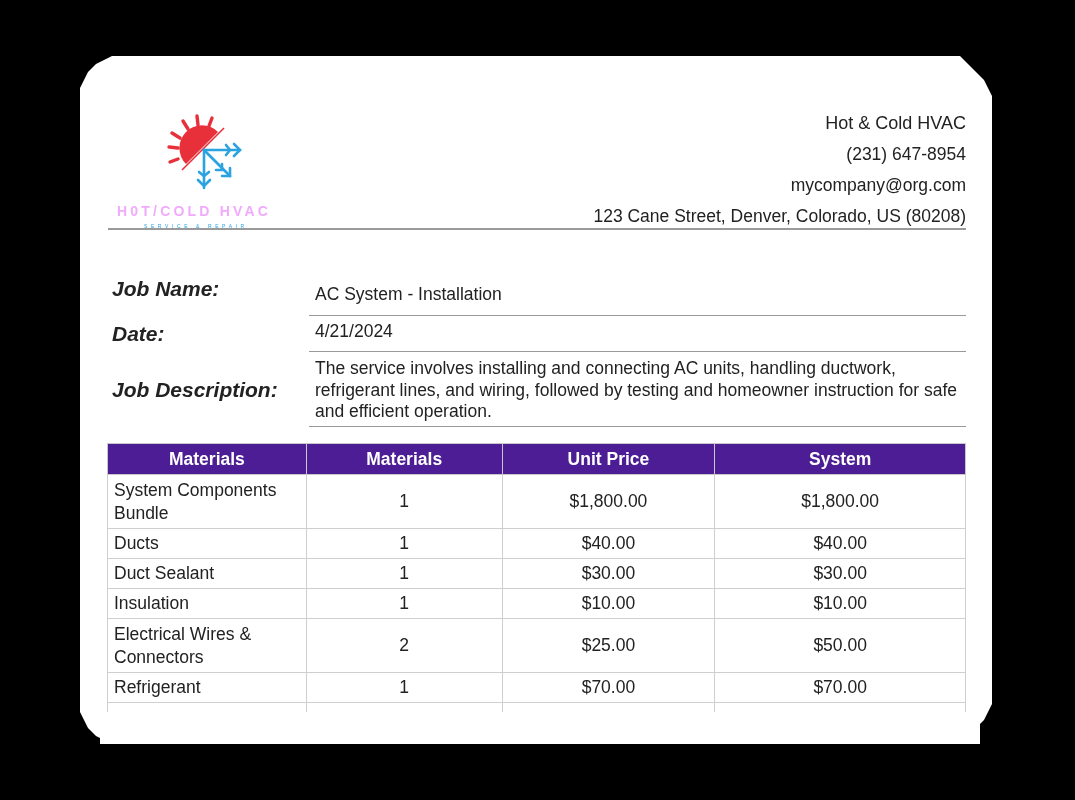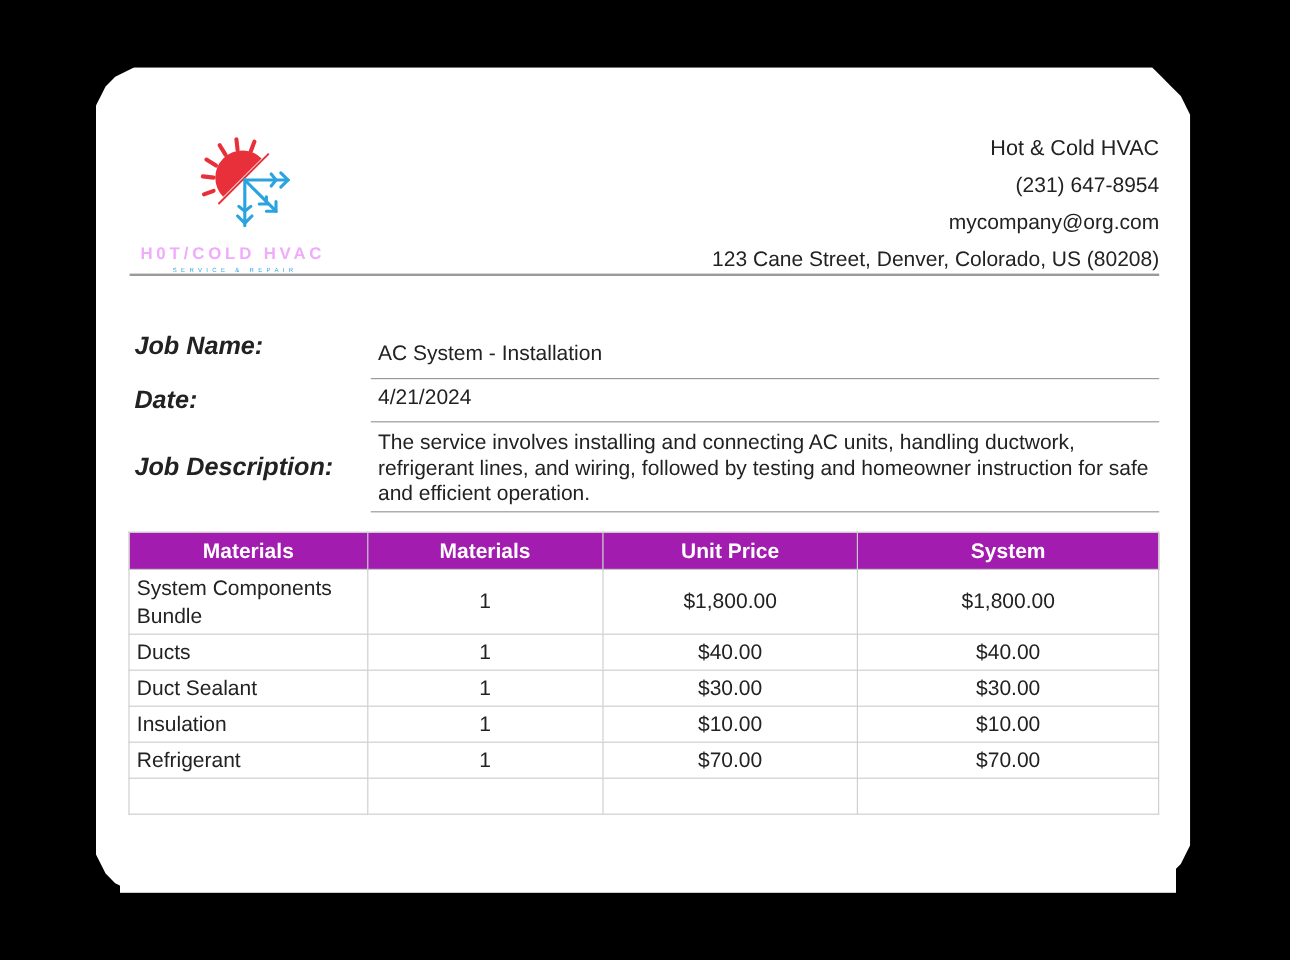--- a/index.html
+++ b/index.html
@@ -36,21 +36,21 @@
   .info-label { width:197px; font-weight:bold; font-size:21px; padding-left:4px; display:flex; align-items:center;font-style:italic; }
   .info-value { flex:1; font-size:17.5px; border-bottom:1.5px solid #999; padding:4px 0 4px 6px; line-height:21px; }
   .row-name .info-value { height:27px; padding-top:5px;margin-top:17px; }
   .row-date .info-value { height:26px; padding-top:5px; }
   .row-desc .info-value { height:64px; padding-top:6px; line-height:21.5px; }
 
   table.materials {
     position:absolute; left:107px; top:443px; width:859px; border-collapse:collapse; font-size:17.5px;
   }
   table.materials th {
-    background:#a21caf; color:#fff; font-weight:bold; height:30px; padding:0; border:1.5px solid #c8c8c8; font-size:17.5px;
+    background:#4c1d95; color:#fff; font-weight:bold; height:30px; padding:0; border:1.5px solid #c8c8c8; font-size:17.5px;
   }
   table.materials td { border:1.5px solid #cfcfcf; padding:0 6px; text-align:center; line-height:23px; }
   table.materials td.mat { text-align:left;margin-top:23px; }
   .h2 { height:54px; }
   .h1 { height:30px; }
   .clip { position:absolute; left:100px; top:712px; width:880px; height:40px; background:#fff; }
 </style>
 </head>
 <body>
 
@@ -144,20 +144,26 @@
       <td>1</td>
       <td>$30.00</td>
       <td>$30.00</td>
     </tr>
     <tr class="h1">
       <td class="mat">Insulation</td>
       <td>1</td>
       <td>$10.00</td>
       <td>$10.00</td>
     </tr>
+    <tr class="h2">
+      <td class="mat">Electrical Wires &amp; Connectors</td>
+      <td>2</td>
+      <td>$25.00</td>
+      <td>$50.00</td>
+    </tr>
     <tr class="h1">
       <td class="mat">Refrigerant</td>
       <td>1</td>
       <td>$70.00</td>
       <td>$70.00</td>
     </tr>
     <tr class="h1">
       <td></td>
         <td></td>
         <td></td>

